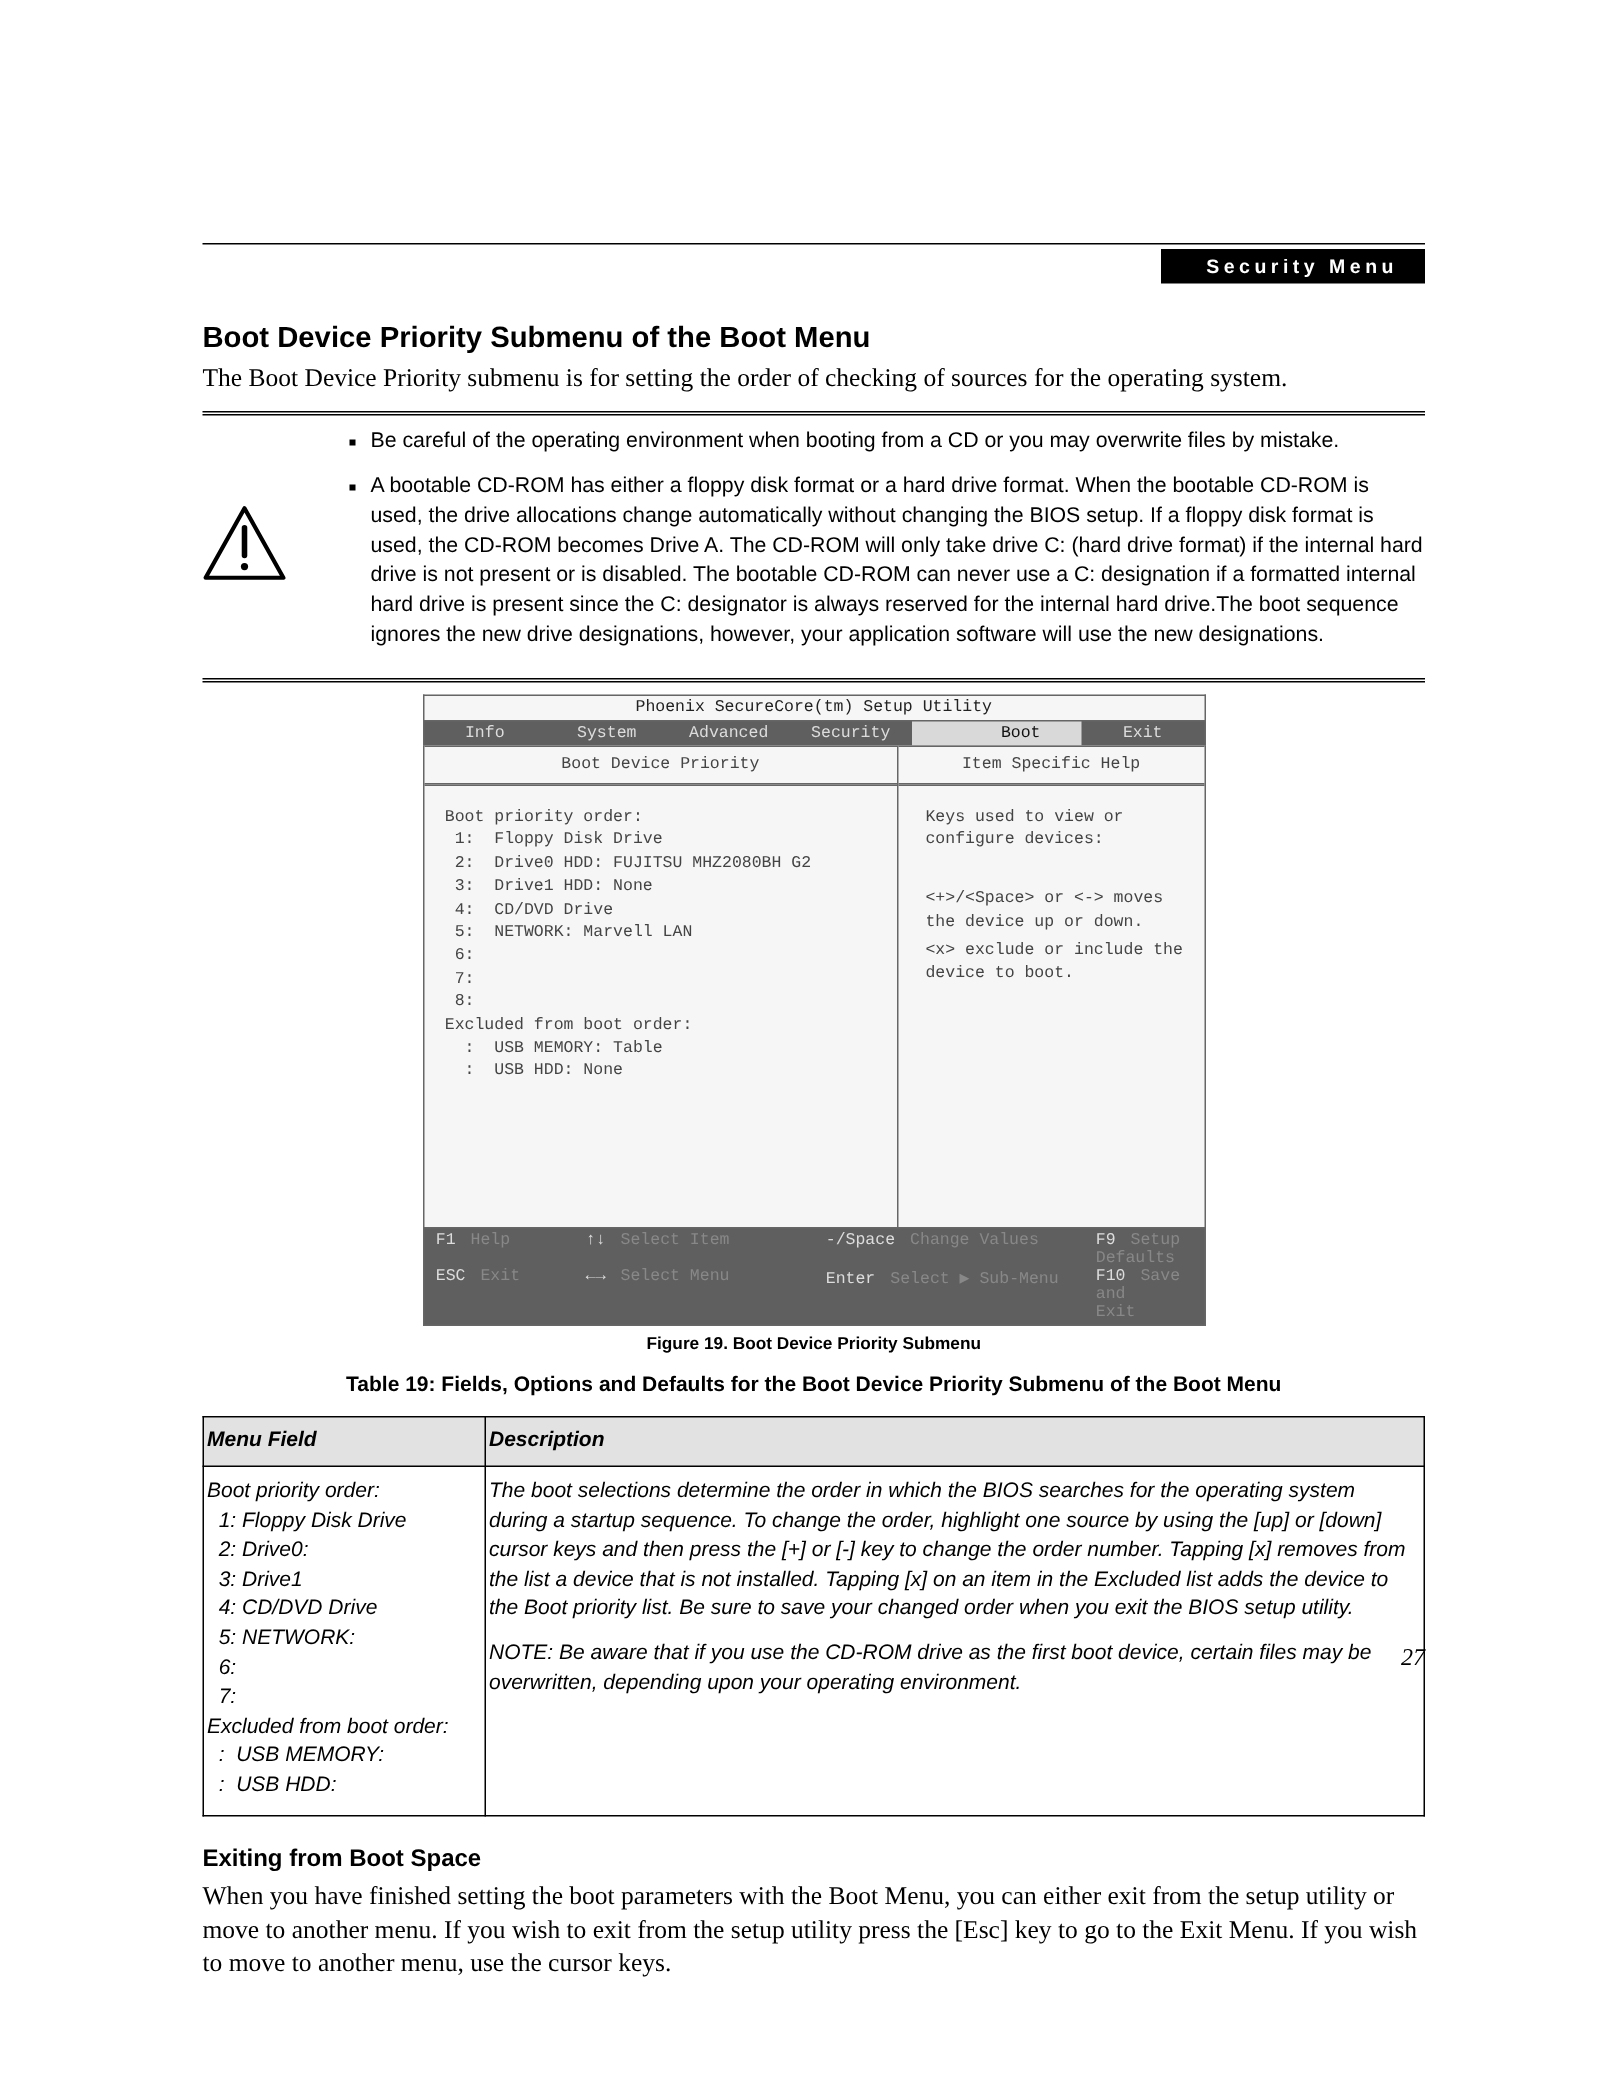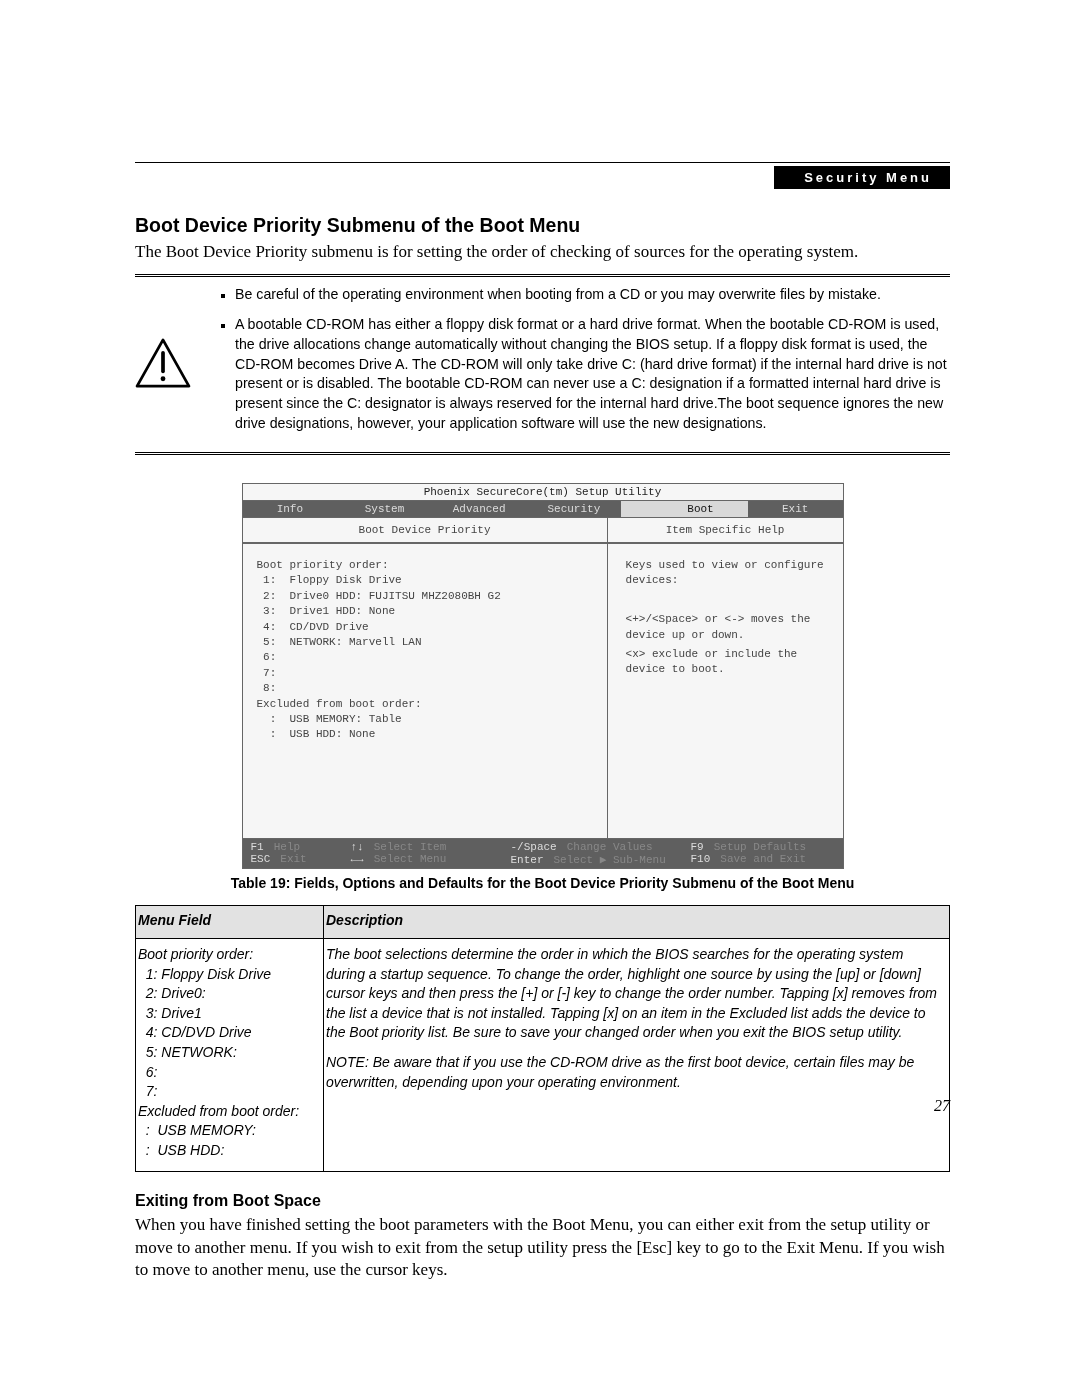--- a/index.html
+++ b/index.html
@@ -52,41 +52,42 @@
     border-top: 1px solid #000;
     height: 3px;
     box-sizing: border-box;
     border-bottom: 1px solid #000;
     margin: 8px 0;
   }
   .warning-block {
     display: flex;
     align-items: center;
     margin: 0;
+    gap: 12px;
   }
   .warn-icon {
     flex: 0 0 70px;
     text-align: left;
   }
   .warn-icon svg { width: 56px; height: 50px; }
   .warn-text {
     flex: 1;
     font-family: Arial, Helvetica, sans-serif;
     font-size: 14.2px;
     line-height: 1.4;
     padding-left: 10px;
   }
   .warn-text ul { margin: 0; padding-left: 20px; }
   .warn-text li { margin-bottom: 10px; list-style: square; }
   .warn-text li::marker { font-size: 12px; }
 
   
   .bios {
-    width: 602px;
-    margin: 28px auto 4px auto;
+    width: 522px;
+    margin: 8px auto 4px auto;
     font-family: Consolas, "Courier New", monospace;
     font-size: 11px;
     color: #000;
     background: #f6f6f6;
   }
   .bios-title {
     text-align: center;
     background: #f6f6f6;
     border: 1px solid #666;
     border-bottom: none;
@@ -281,20 +282,21 @@
       </div>
       <div class="row">
         <span class="col1"><span class="bf-key">ESC</span><span class="bf-lbl">Exit</span></span>
         <span class="col2"><span class="bf-key">←→</span><span class="bf-lbl">Select Menu</span></span>
         <span class="col3"><span class="bf-key">Enter</span><span class="bf-lbl">Select ▶ Sub-Menu</span></span>
         <span class="col4"><span class="bf-key">F10</span><span class="bf-lbl">Save and Exit</span></span>
       </div>
     </div>
   </div>
 
+  <div class="fig-caption">Figure 19.  Boot Device Priority Submenu</div>
   <div class="table-caption">Table 19: Fields, Options and Defaults for the Boot Device Priority Submenu of the Boot Menu</div>
 
   <table class="spec">
     <tbody>
         <tr>
       <th>Menu Field</th>
       <th>Description</th>
     </tr>
     <tr>
       <td class="menu">Boot priority order:

